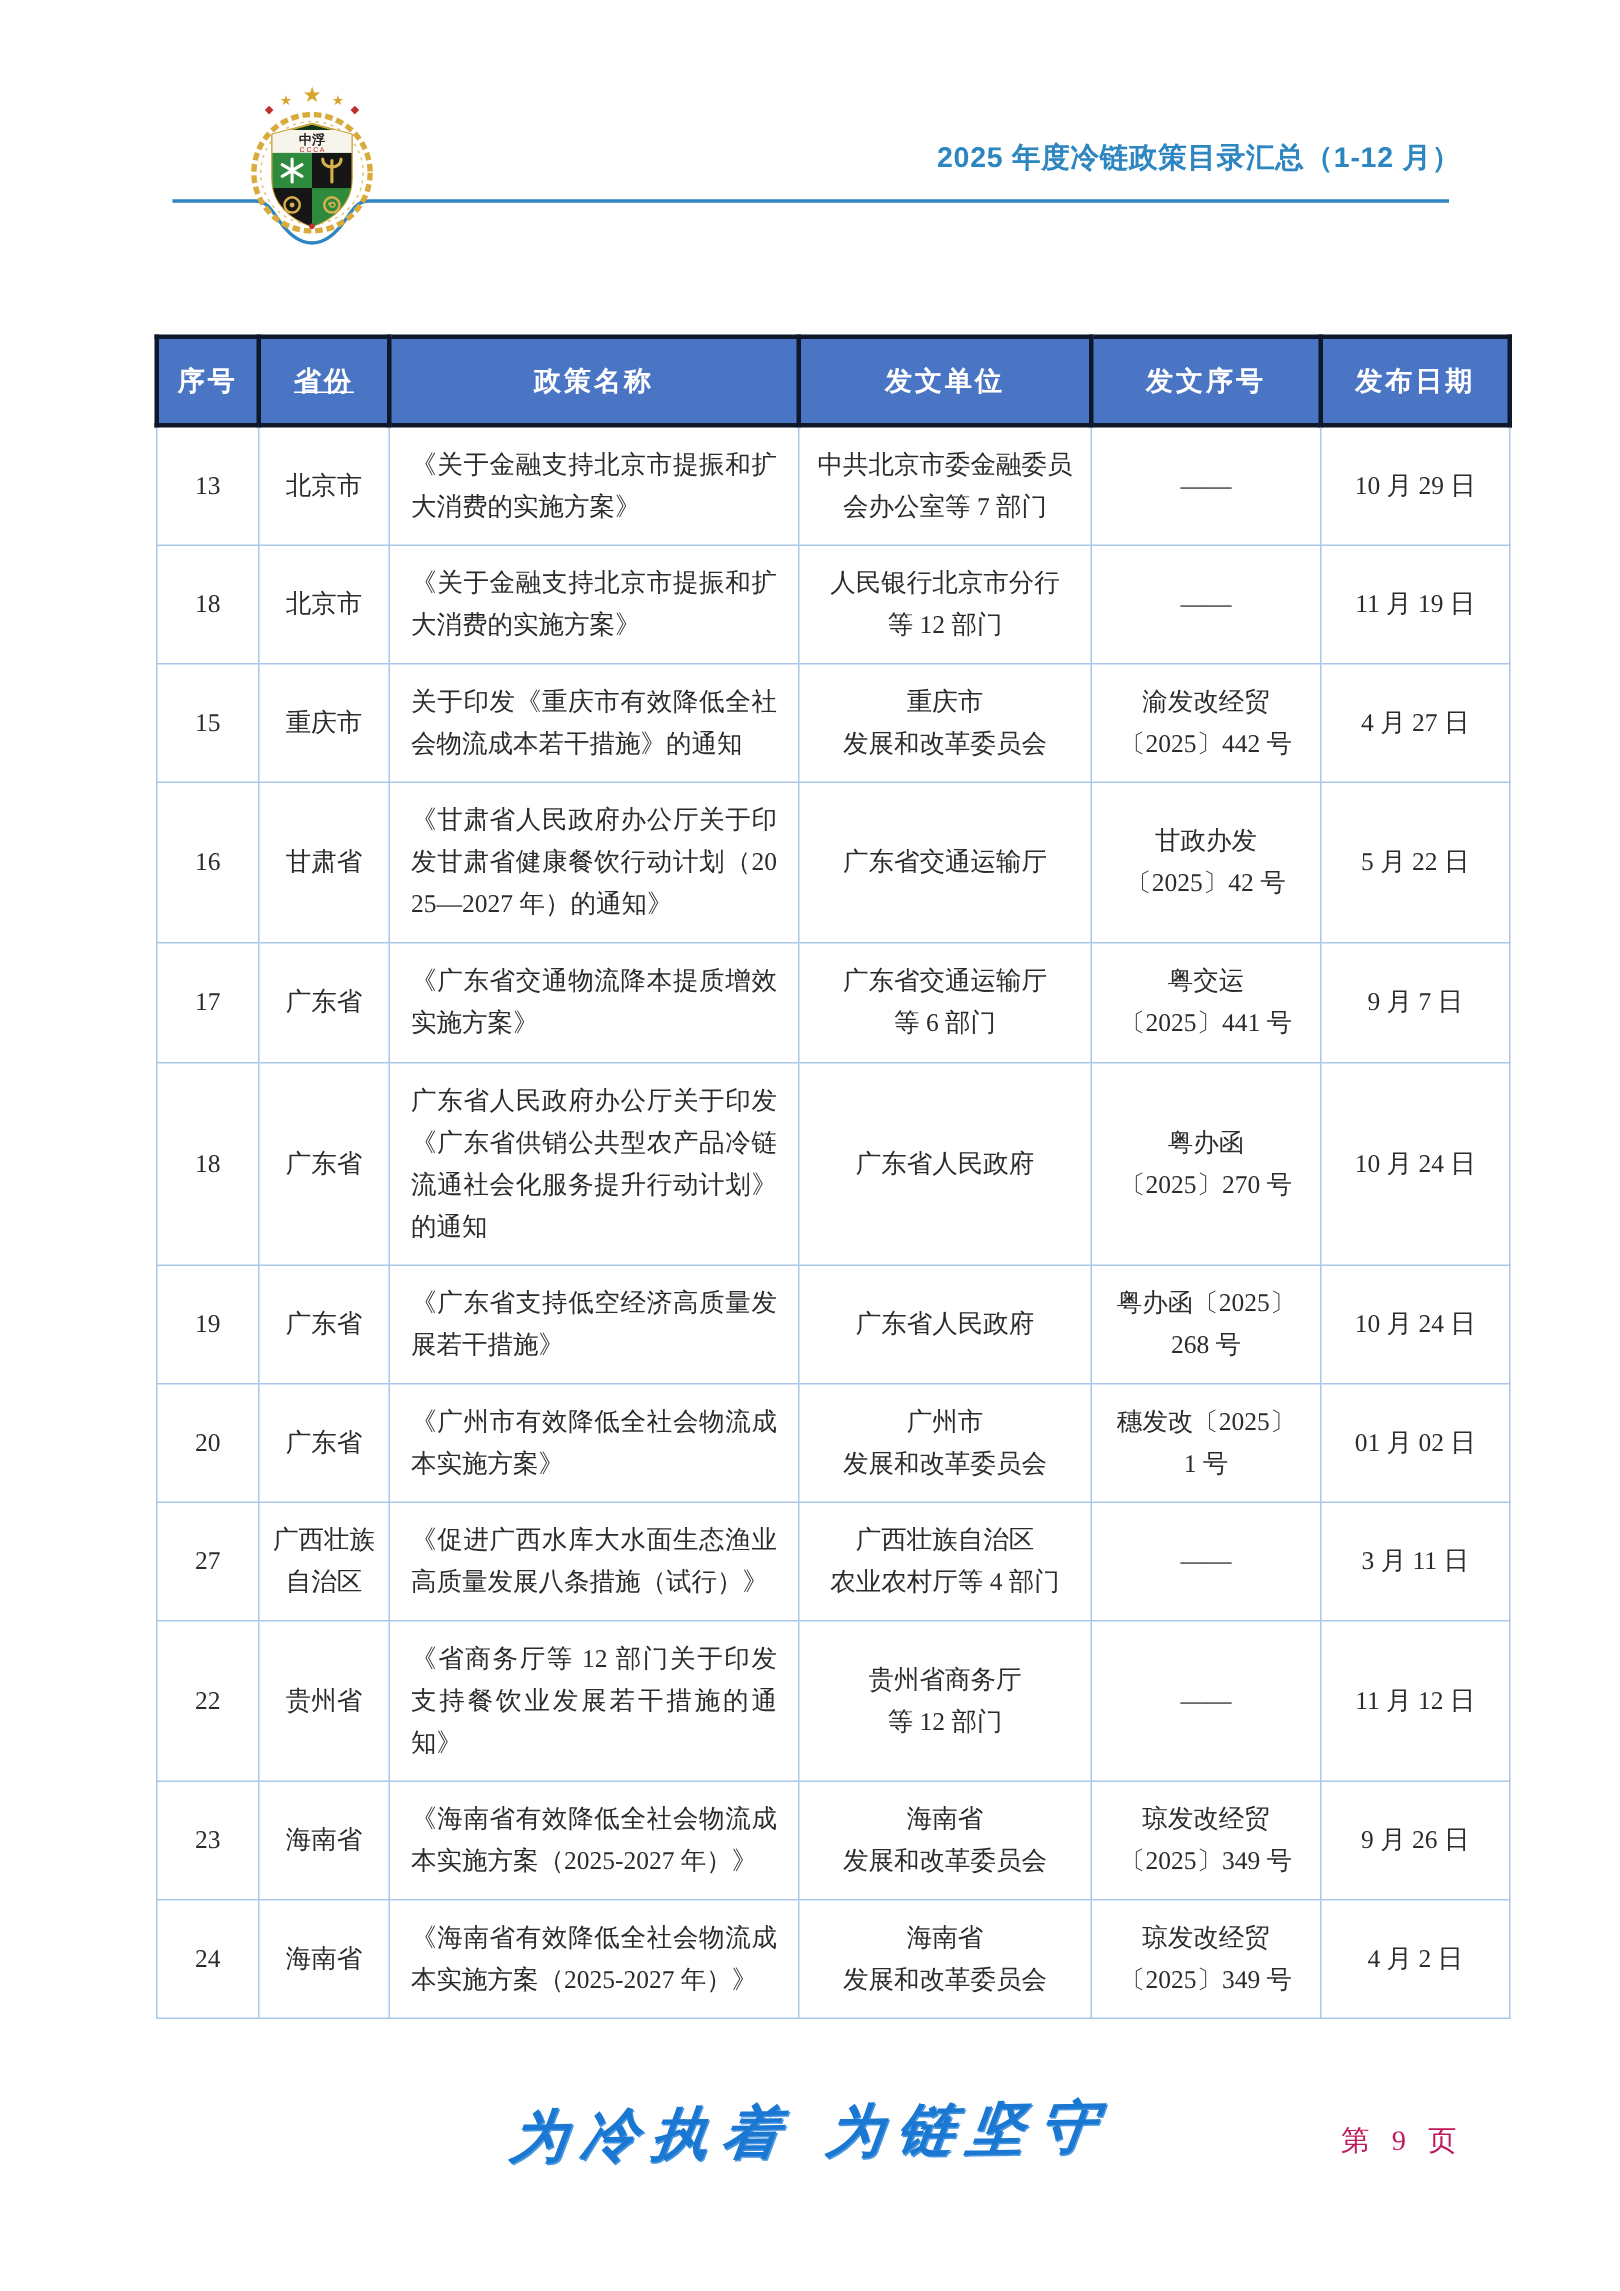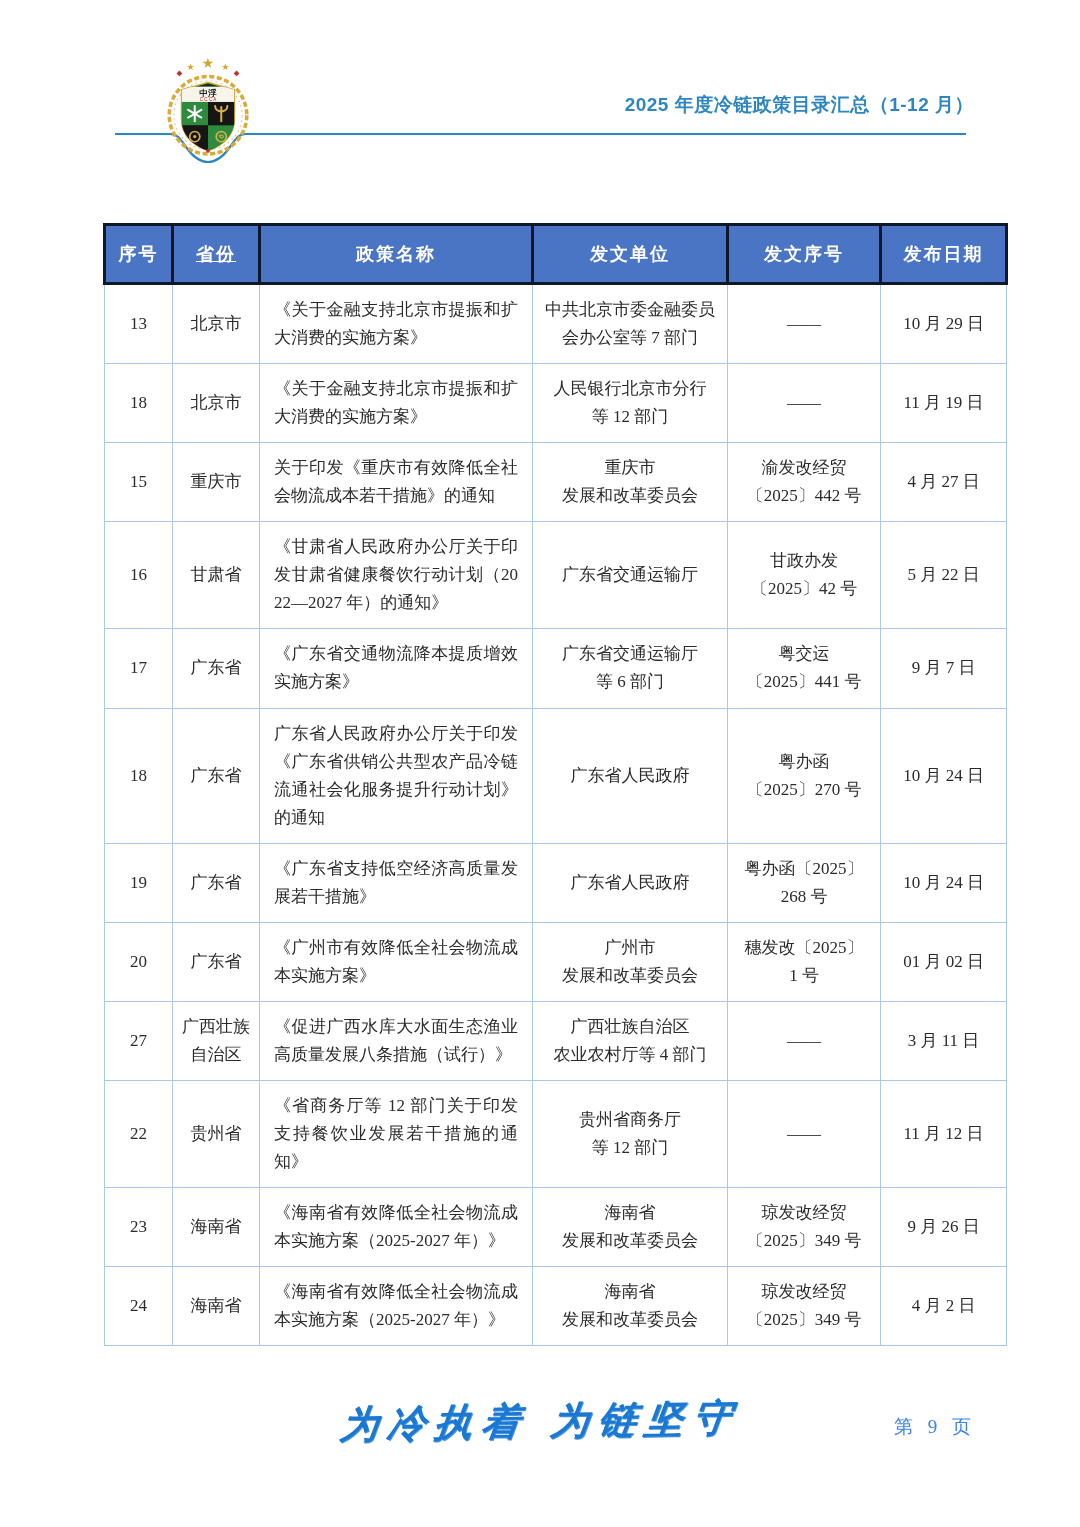--- a/index.html
+++ b/index.html
@@ -77,21 +77,21 @@
     color: #1a78d2;
     letter-spacing: 9px;
     white-space: nowrap;
     text-shadow: 1px 1px 0 #4a97e0;
   }
   #page-number {
     position: absolute;
     right: 104px;
     top: 1414px;
     font-size: 19px;
-    color: #3b82f6;
+    color: #be185d;
     letter-spacing: 5px;
     white-space: nowrap;
   }
 </style>
 </head>
 <body>
 
 <div id="page">
 
   <svg id="header-rule" viewBox="0 0 1080 190" xmlns="http://www.w3.org/2000/svg">
@@ -182,21 +182,21 @@
           <td class="col-policy">关于印发《重庆市有效降低全社会物流成本若干措施》的通知</td>
           <td class="col-issuer">重庆市
 发展和改革委员会</td>
           <td class="col-doc_no">渝发改经贸
 〔2025〕442 号</td>
           <td class="col-date">4 月 27 日</td>
         </tr>
         <tr>
           <td class="col-no">16</td>
           <td class="col-province">甘肃省</td>
-          <td class="col-policy">《甘肃省人民政府办公厅关于印发甘肃省健康餐饮行动计划（2022—2027 年）的通知》</td>
+          <td class="col-policy">《甘肃省人民政府办公厅关于印发甘肃省健康餐饮行动计划（2025—2027 年）的通知》</td>
           <td class="col-issuer">广东省交通运输厅</td>
           <td class="col-doc_no">甘政办发
 〔2025〕42 号</td>
           <td class="col-date">5 月 22 日</td>
         </tr>
         <tr>
           <td class="col-no">17</td>
           <td class="col-province">广东省</td>
           <td class="col-policy">《广东省交通物流降本提质增效实施方案》</td>
           <td class="col-issuer">广东省交通运输厅

